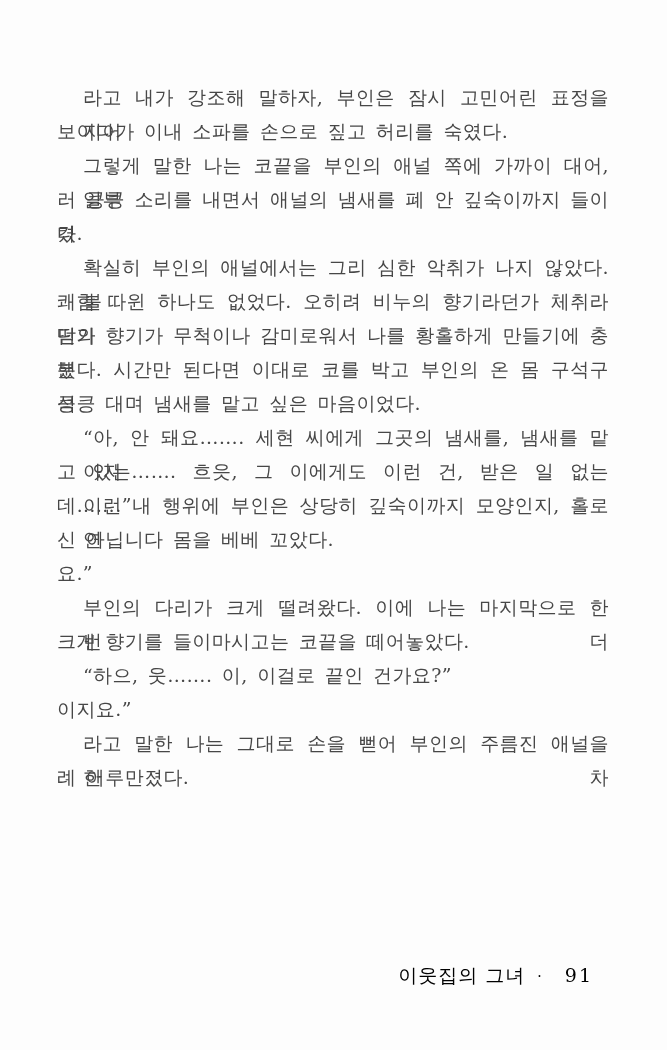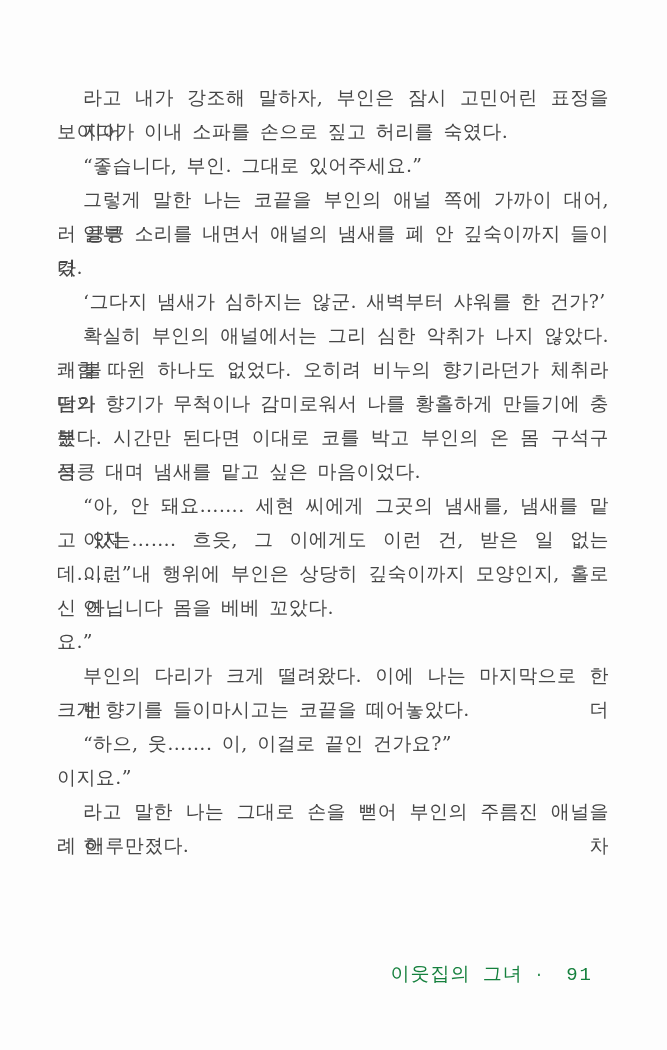--- a/index.html
+++ b/index.html
@@ -40,23 +40,22 @@
     padding-left: 26px;
   }
   .page-footer {
     position: absolute;
     left: 45px;
     top: 960px;
     width: 548px;
     text-align: right;
     font-size: 19px;
     line-height: 30px;
-    color: #15803d;
+    color: #000000;
     letter-spacing: 1px;
-    font-family: Liberation Mono, monospace;
   }
   .footer-sep {
     display: inline-block;
     margin: 0 14px 0 12px;
     font-size: 14px;
     vertical-align: 1px;
   }
   .footer-num {
     display: inline-block;
     margin-left: 8px;
@@ -65,25 +64,23 @@
 </style>
 </head>
 <body>
 
 <div class="page">
 
   <div class="body-text">
 
   <div class="line just ind">라고 내가 강조해 말하자, 부인은 잠시 고민어린 표정을 지어</div>
       <div class="line">보이다가 이내 소파를 손으로 짚고 허리를 숙였다.</div>
-      <div class="line ind">“좋습니다, 부인. 그대로 있어주세요.”</div>
       <div class="line just ind">그렇게 말한 나는 코끝을 부인의 애널 쪽에 가까이 대어, 일부</div>
       <div class="line just">러 킁킁 소리를 내면서 애널의 냄새를 폐 안 깊숙이까지 들이켰</div>
       <div class="line">다.</div>
-      <div class="line ind">‘그다지 냄새가 심하지는 않군. 새벽부터 샤워를 한 건가?’</div>
       <div class="line just ind">확실히 부인의 애널에서는 그리 심한 악취가 나지 않았다. 불</div>
       <div class="line just">쾌함 따윈 하나도 없었다. 오히려 비누의 향기라던가 체취라던가</div>
       <div class="line just">땀의 향기가 무척이나 감미로워서 나를 황홀하게 만들기에 충분</div>
       <div class="line just">했다. 시간만 된다면 이대로 코를 박고 부인의 온 몸 구석구석</div>
       <div class="line">킁킁 대며 냄새를 맡고 싶은 마음이었다.</div>
       <div class="line just ind">“아, 안 돼요……. 세현 씨에게 그곳의 냄새를, 냄새를 맡아지</div>
       <div class="line just">고 있는……. 흐읏, 그 이에게도 이런 건, 받은 일 없는데…….”</div>
       <div class="line just ind">이런 내 행위에 부인은 상당히 깊숙이까지 모양인지, 홀로 연</div>
       <div class="line">신 아닙니다 몸을 베베 꼬았다.</div>
       <div class="line">요.”</div>

